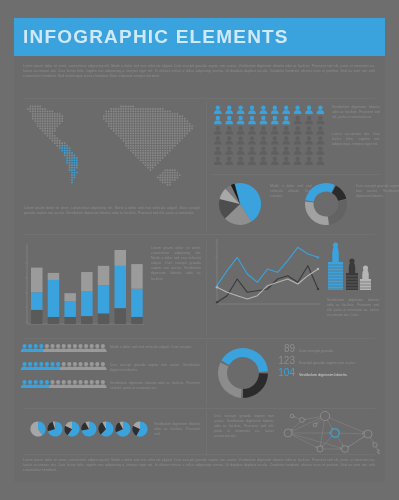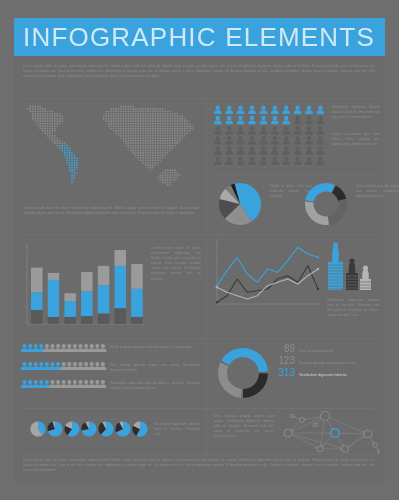--- a/index.html
+++ b/index.html
@@ -22,24 +22,24 @@
     background:#6b6b6b;
   }
   
   .title-bar{
     position:absolute;left:0;top:0;
     width:371px;height:38px;
     background:#3aa3dd;
   }
   .title-text{
     position:absolute;left:9px;top:4px;
-    font-size:26px;
+    font-size:19px;
     letter-spacing:1.2px;
     color:#cfe9f8;
-    font-weight:400;
+    font-weight:700;
     font-family:"Liberation Sans", sans-serif;
     white-space:nowrap;
     line-height:30px;
   }
   
   .ptext{
     color:#8e8e8e;
     font-size:3.4px;
     line-height:5.1px;
     letter-spacing:.05px;
@@ -1512,21 +1512,21 @@
       <div class="stat-list">
         <div class="stat-row">
           <div class="stat-num">89</div>
           <div class="stat-lbl">Duis suscipit gravida</div>
         </div>
         <div class="stat-row">
           <div class="stat-num">123</div>
           <div class="stat-lbl">Suscipit gravida sapien non auctor</div>
         </div>
         <div class="stat-row">
-          <div class="stat-num hl">313</div>
+          <div class="stat-num hl">104</div>
           <div class="stat-lbl hl">Vestibulum dignissim lobortis.</div>
         </div>
       </div>
     </div>
 
     <div class="divider" style="left:9px;top:390px;width:352px;"></div>
 
     <div class="minipies-block">
       <svg class="minipies" width="122" height="22" viewBox="0 0 122 22">
         <g id="minipies">

